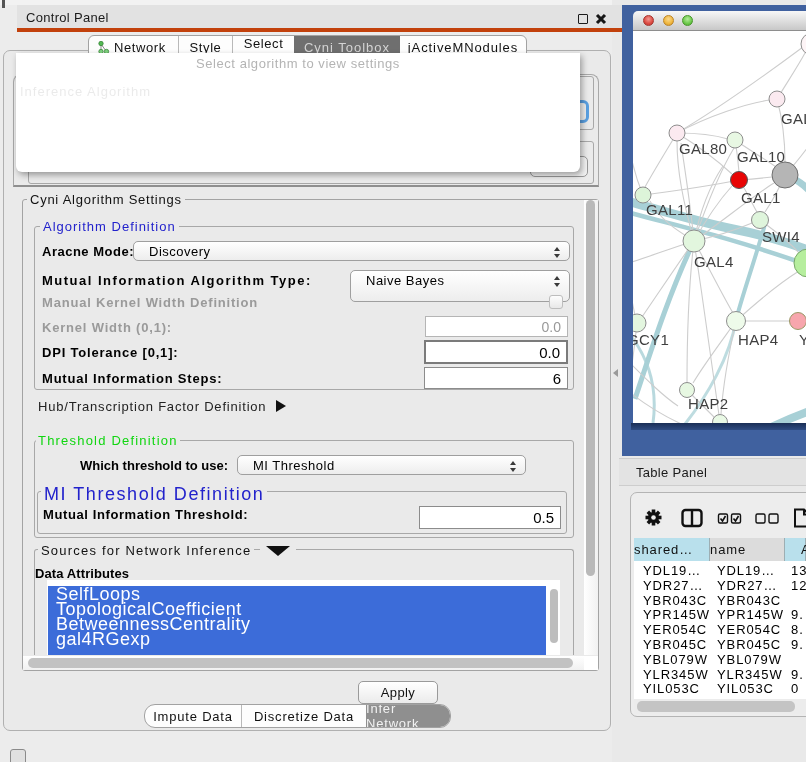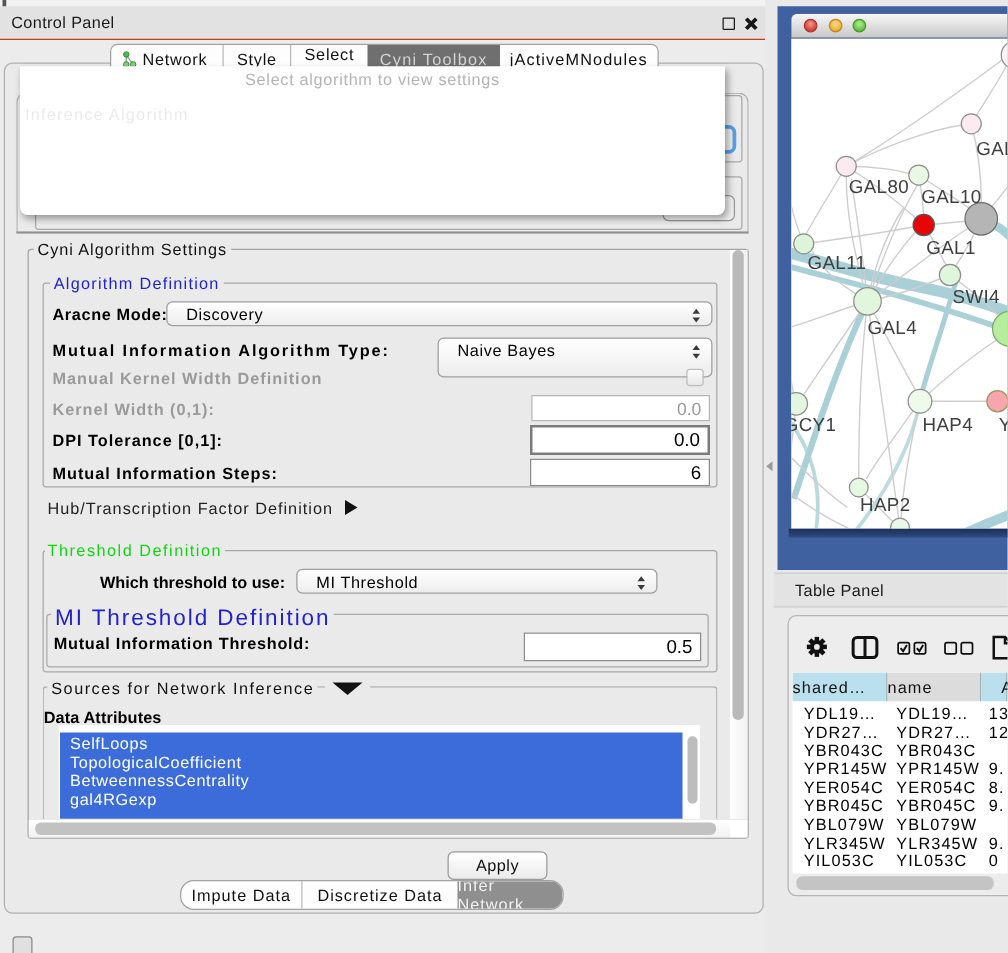--- a/index.html
+++ b/index.html
@@ -12,21 +12,21 @@
 .combo:before{content:"";position:absolute;right:9px;top:11.5px;width:0;height:0;border-top:4.5px solid #3a3a3a;border-left:3.5px solid transparent;border-right:3.5px solid transparent}
 .tl{width:11px;height:11px;border-radius:50%;border:.5px solid}
 .hdr{position:absolute;top:0;height:23px;font-size:13px;letter-spacing:0.9px;color:#111;line-height:23px;border-right:1px solid #9daeb3}
 .row{position:absolute;font-size:13px;letter-spacing:0.9px;color:#000;white-space:nowrap}
 </style></head>
 <body>
 
 <div class="ab" id="leftwin" style="left:0;top:0;width:612px;height:762px;background:#ececec"></div>
 <div class="ab" style="left:0;top:0;width:612px;height:5px;background:#f2f2f2"></div>
 <div class="ab" style="left:2px;top:0;width:3px;height:8px;background:#555"></div>
-<div class="ab" style="left:0;top:5px;width:612px;height:27px;background:#e2e2e2;border-bottom:1px solid #c2410c">
+<div class="ab" style="left:17px;top:5px;width:612px;height:27px;background:#e2e2e2;border-bottom:4px solid #c2410c">
   <span class="ab" style="left:9px;top:5px;font-size:13px;color:#1a1a1a;letter-spacing:0.3px">Control Panel</span>
 </div>
 
 <div class="ab" style="left:578px;top:14px;width:10px;height:10px;border:1.5px solid #1a1a1a;border-radius:1px"></div>
 <svg class="ab" style="left:595px;top:13px" width="12" height="12" viewBox="0 0 12 12">
     <path d="M2,2 L10,10 M10,2 L2,10" stroke="#161616" stroke-width="3.1"></path>
   </svg>
 
 <div class="ab" style="left:3px;top:50px;width:608px;height:681px;background:#eaeaea;border:1px solid #b0b0b0;border-radius:7px"></div>
 
@@ -113,21 +113,21 @@
 <div class="ab" style="left:419px;top:506px;width:142px;height:23px;background:#fff;border:1px solid #8c8c8c;font-size:15px;color:#000;text-align:right;padding:2px 6px 0 12px">0.5</div>
 
 <div class="ab" style="left:34px;top:549px;width:540px;height:106px;border:1px solid #a8a8a8;border-top:1px solid #a8a8a8;border-bottom:none;border-radius:3px 3px 0 0"></div>
 <div class="ab" style="left:38px;top:543px;background:#eaeaea;padding:0 3px;font-size:13px;color:#111;letter-spacing:1.2px">Sources for Network Inference</div>
 <div class="ab" style="left:260px;top:546px;width:36px;height:8px;background:#eaeaea"></div>
 <div class="ab" style="left:266px;top:546px;width:0;height:0;border-top:10px solid #111;border-left:12px solid transparent;border-right:12px solid transparent"></div>
 <div class="ab bold" style="left:35px;top:566px;font-size:13px;letter-spacing:0.1px">Data Attributes</div>
 
 <div class="ab" style="left:47px;top:580px;width:513px;height:75px;background:#fff"></div>
 <div class="ab" style="left:48px;top:586px;width:498px;height:69px;background:#3c6cd9"></div>
-<div class="ab" style="left:56px;top:587px;font-size:13px;color:#fff;line-height:15px;letter-spacing:0.5px">SelfLoops<br>TopologicalCoefficient<br>BetweennessCentrality<br>gal4RGexp</div>
+<div class="ab" style="left:56px;top:587px;font-size:18px;color:#fff;line-height:15px;letter-spacing:0.5px">SelfLoops<br>TopologicalCoefficient<br>BetweennessCentrality<br>gal4RGexp</div>
 <div class="ab" style="left:550px;top:589px;width:8px;height:54px;background:#bdbdbd;border-radius:4px"></div>
 
 <div class="ab" style="left:358px;top:681px;width:80px;height:23px;background:linear-gradient(#ffffff,#ebebeb);border:1px solid #9a9a9a;border-radius:5px;text-align:center;font-size:13px;color:#111;line-height:21px;letter-spacing:0.4px">Apply</div>
 
 <div class="ab" style="left:144px;top:704px;height:24px;box-sizing:border-box;background:#fdfdfd;border:1px solid #a2a2a2;border-radius:11px;display:flex;overflow:hidden">
   <div style="width:97px;display:flex;align-items:center;justify-content:center;border-right:1px solid #b9b9b9">
       <span style="font-size:13px;color:#111;letter-spacing:0.8px">Impute Data</span>
     </div>
   <div style="width:124px;display:flex;align-items:center;justify-content:center">
       <span style="font-size:13px;color:#111;letter-spacing:0.8px">Discretize Data</span>

